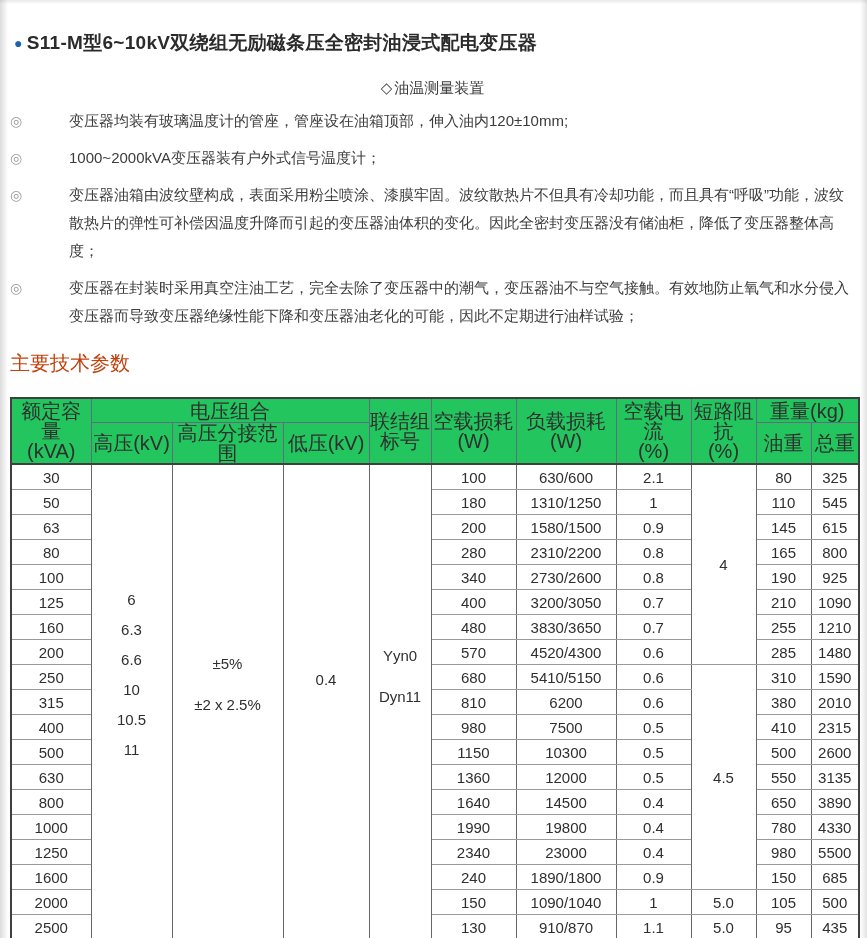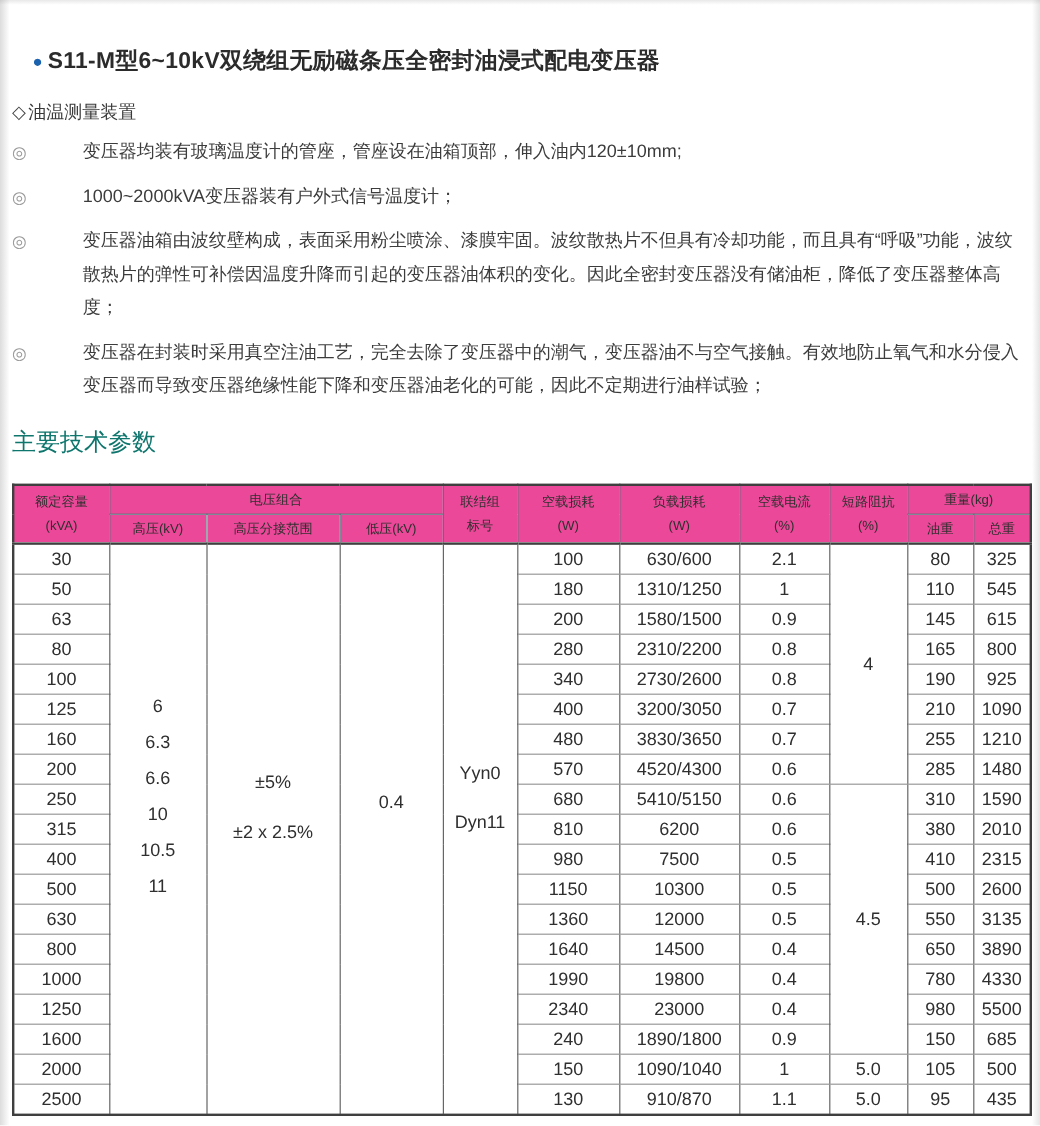--- a/index.html
+++ b/index.html
@@ -8,39 +8,39 @@
     font-family:"Liberation Sans","DejaVu Sans",sans-serif;color:#333;
     -webkit-font-smoothing:antialiased;
   }
   .edge{position:absolute;top:0;height:100%;pointer-events:none;z-index:5;}
   .edge-left{left:0;width:8px;background:linear-gradient(to right,rgba(130,130,130,.28),rgba(130,130,130,0));}
   .edge-right{right:0;width:7px;background:linear-gradient(to left,rgba(130,130,130,.22),rgba(130,130,130,0));}
   .edge-top{position:absolute;left:0;top:0;width:100%;height:4px;background:linear-gradient(to bottom,rgba(130,130,130,.18),rgba(130,130,130,0));pointer-events:none;z-index:5;}
 
   .page{padding:20px 12px 0 10px;}
 
-  .title{margin:17px;font-size:19px;line-height:28px;font-weight:bold;color:#2b2b2b;letter-spacing:.3px;}
+  .title{margin:4px;font-size:19px;line-height:38px;font-weight:bold;color:#2b2b2b;letter-spacing:.3px;}
   .title .bullet{color:#1b63ae;font-size:14px;margin-right:4px;vertical-align:1px;}
 
-  .sec-heading{margin-top:15px;font-size:15px;color:#3a3a3a;line-height:21px;}
+  .sec-heading{margin-top:15px;font-size:15px;color:#3a3a3a;line-height:21px;text-align:center;}
   .sec-heading .diamond{color:#444;margin-right:2px;}
 
   .item{display:flex;margin-top:9px;font-size:15px;line-height:28px;color:#3c3c3c;}
   .item .mark{width:19px;flex:0 0 19px;color:#9a9a9a;font-size:14px;line-height:28px;}
   .item .text{flex:1;margin-left:40px;}
 
-  .params-heading{margin:20px 0 0 0;font-size:20px;font-weight:500;color:#0f766e;line-height:26px;}
+  .params-heading{margin:20px 0 0 0;font-size:20px;font-weight:500;color:#c2410c;line-height:26px;}
 
   table{
     border-collapse:collapse;table-layout:fixed;width:848px;margin:21px 0 0 0;
     border:2px solid #3f3f3f;font-size:15px;color:#2f2f2f;
   }
   th,td{text-align:center;vertical-align:middle;padding:0;overflow:hidden;}
   thead th{
-    background:#ec4899;font-weight:400;font-size:11px;line-height:20px;
+    background:#22c55e;font-weight:400;font-size:20px;line-height:20px;
     white-space:pre-line;border:1px solid #5f6e7c;height:23px;
   }
   thead tr:last-child th,thead th[rowspan]{border-bottom:2px solid #3f3f3f;}
   tbody td{
     border-top:1px solid #9a9a9a;border-bottom:1px solid #9a9a9a;
     border-left:1px solid #666;border-right:1px solid #666;
     height:24px;background:#fff;
   }
   td.mcell{white-space:pre-line;}
   td.hv-cell{line-height:30px;padding-bottom:55px;}

